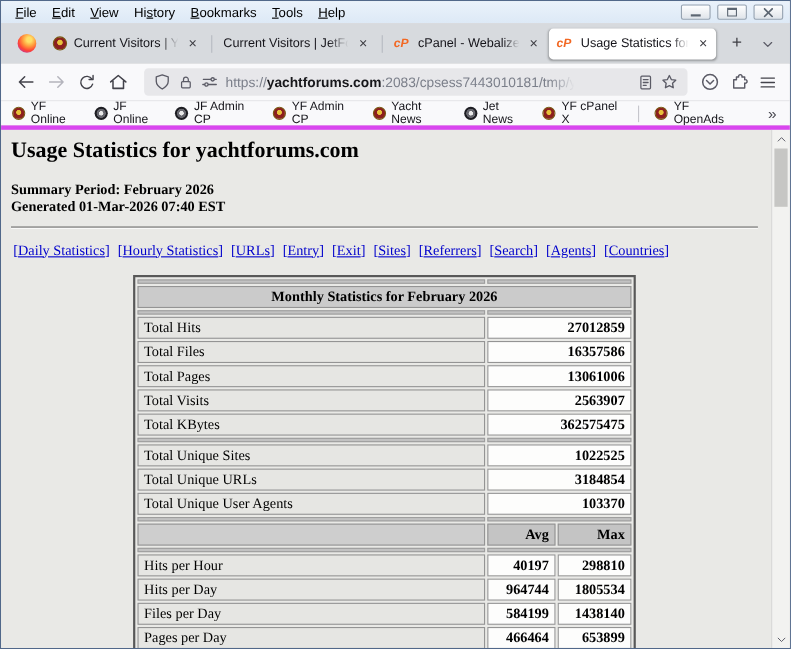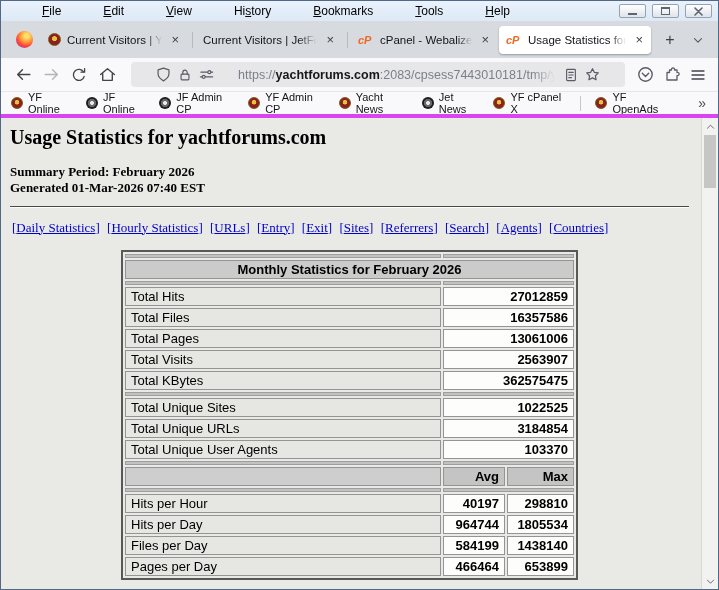--- a/index.html
+++ b/index.html
@@ -3,21 +3,21 @@
 <meta charset="utf-8">
 <style>
   * { margin:0; padding:0; box-sizing:border-box; }
   html,body { width:719px; height:590px; overflow:hidden; }
   body { font-family:"Liberation Sans", sans-serif; background:#e9e9e6; }
   .frame { width:719px; height:590px; border:1px solid #51688a; display:flex; flex-direction:column; }
 
   
   .menubar { height:20px; flex:0 0 20px; background:linear-gradient(#eaf2fb,#dde9f6);
     display:flex; align-items:center; padding-left:6px; font-size:12px; color:#000; }
-  .menu-item { padding:2px 7px; cursor:default;margin-left:28px; }
+  .menu-item { padding:2px 7px; cursor:default; }
   .menu-item u { text-decoration:underline; }
   .mb-spacer { flex:1; }
   .win-controls { display:flex; gap:6px; padding-right:6px; }
   .wc { width:27px; height:14px; border:1px solid #96a2b0; border-radius:2px;
     background:linear-gradient(#ffffff,#dfe4ea); display:flex; align-items:center; justify-content:center; }
   .wc-min-glyph { width:9px; height:2px; background:#5c6672; margin-top:5px; }
   .wc-max-glyph { width:9px; height:8px; border:1px solid #5c6672; border-top-width:2px; }
   .wc svg { display:block; }
 
   
@@ -40,21 +40,21 @@
     font-style:italic; display:flex; align-items:center; width:16px; flex-basis:16px; }
   .newtab-btn { width:26px; height:26px; display:flex; align-items:center; justify-content:center;
     font-size:16px; color:#3e3e44; margin-left:4px; }
   .tabbar-spacer { flex:1; }
   .tab-dd { width:28px; display:flex; justify-content:center; }
 
   
   .navbar { height:33px; flex:0 0 33px; background:#f9f9fb; display:flex; align-items:center; padding:0 8px; }
   .nav-btn { width:28px; height:26px; display:flex; align-items:center; justify-content:center; }
   .urlbar { flex:1; height:25px; background:#e7e7ea; border-radius:4px; display:flex; align-items:center;
-    gap:7px; padding:0 25px; margin:0 8px 0 10px; font-size:12.5px;text-align:right; }
+    gap:7px; padding:0 9px; margin:0 8px 0 10px; font-size:12.5px; }
   .url-text { flex:1; white-space:nowrap; overflow:hidden; color:#7b7f8a; }
   .url-text .host { color:#17171b; font-weight:bold; }
   .url-path-fade { -webkit-mask-image:linear-gradient(to right,#000 86%,transparent 99%);
     mask-image:linear-gradient(to right,#000 86%,transparent 99%); display:inline-block; max-width:220px; vertical-align:bottom; white-space:nowrap; overflow:hidden;}
   .nav-right { display:flex; align-items:center; gap:10px; padding:0 4px; }
 
   
   .bmbar { height:23px; flex:0 0 23px; background:#f9f9fb; border-top:1px solid #e6e6e9;
     display:flex; align-items:center; padding:0 10px; gap:15px; font-size:11px; color:#15141a; }
   .bm { display:flex; align-items:center; gap:5px; }
@@ -70,21 +70,21 @@
   .page-title { font-size:20px; font-weight:bold; }
   .summary { margin-top:15px; font-size:13px; font-weight:bold; line-height:1.25; }
   .rule { margin-top:9px; height:2px; border:0; border-top:1px solid #4a4a4a; border-bottom:1px solid #fdfdfd; }
   .stat-links { margin-top:12px; text-align:left; font-size:13px; }
   .stat-links a { color:#0000cc; text-decoration:none; margin:0 2px; }
   .stat-links a .lnk { text-decoration:underline; }
 
   table.stats { margin:14px auto 0; border-collapse:separate; border-spacing:2px;
     border:2px solid #585858; table-layout:fixed; width:455px; }
   table.stats td, table.stats th { border:1px solid #949494; font-size:13px; padding:1px 5px;
-    font-family:Liberation Sans, sans-serif; overflow:hidden; white-space:nowrap; }
+    font-family:Liberation Serif, serif; overflow:hidden; white-space:nowrap; }
   col.c-label { width:316px; } col.c-avg { width:62px; } col.c-max { width:67px; }
   th.t-title { background:#cbcbcb; font-size:14px; padding:3px; text-align:center; }
   td.t-label { background:#e6e6e3; text-align:left; font-weight:normal; }
   td.t-val { background:#fdfdfc; text-align:right; font-weight:bold; }
   tr.sep td { height:4px; padding:0; background:#c2c2c2; border:1px solid #9e9e9e; }
   th.t-colhead { background:#c4c4c4; text-align:right; padding-right:6px; }
   th.t-colhead-empty { background:#cecece; }
 
   
   .scrollbar { position:absolute; top:0; right:0; width:17px; height:100%;

